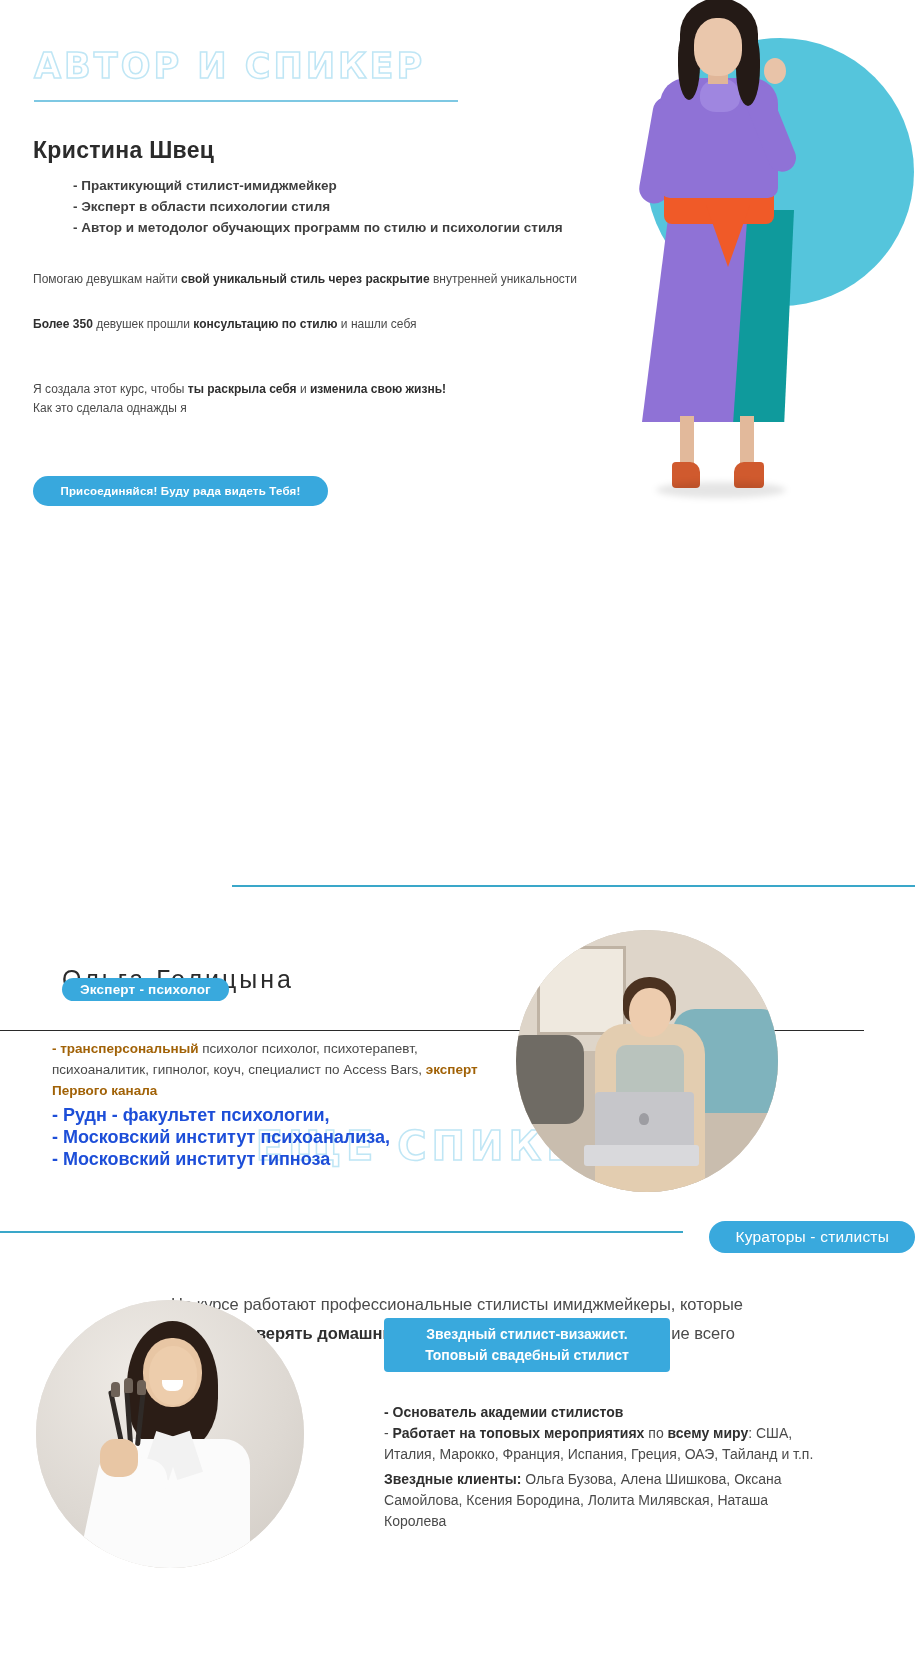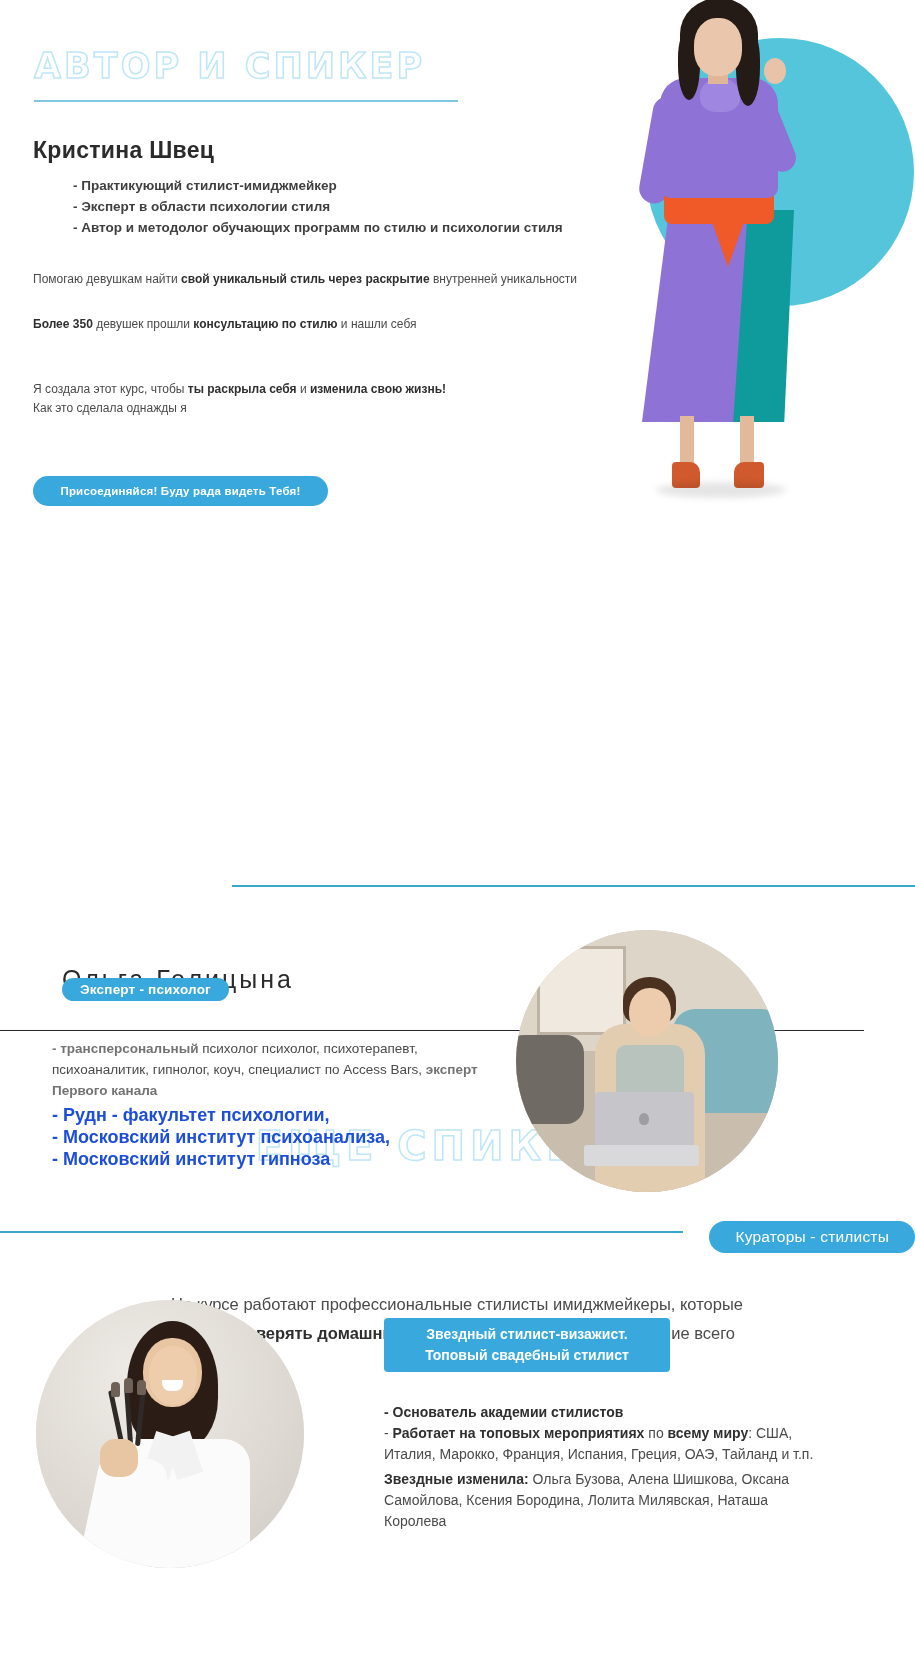--- a/index.html
+++ b/index.html
@@ -312,21 +312,21 @@
   }
   .olga-text {
     position: absolute;
     left: 52px;
     top: 1024px;
     width: 440px;
     font-size: 13.5px;
     line-height: 21px;
     color: #4a4a4a;
   }
-  .olga-text b { color: #737373; font-weight: bold; }
+  .olga-text b { color: #a16207; font-weight: bold; }
   .olga-text-2 {
     position: absolute;
     left: 52px;
     top: 1104px;
     width: 440px;
     font-size: 18px;
     line-height: 22px;
     font-weight: bold;
     color: #1d4ed8;
   }
@@ -509,21 +509,21 @@
 
   <div class="pill-selia">
     <div>Звездный стилист-визажист.</div>
     <div>Топовый свадебный стилист</div>
   </div>
 
   <p class="selia-text selia-text-1">
     <b>- Основатель академии стилистов</b><br><span>- </span><b>Работает на топовых мероприятиях</b><span> по </span><b>всему миру</b><span>: США, Италия, Марокко, Франция, Испания, Греция, ОАЭ, Тайланд и т.п.</span>
   </p>
 
-  <p class="selia-text selia-text-2"><b>Звездные изменила:</b><span> Ольга Бузова, Алена Шишкова, Оксана Самойлова, Ксения Бородина, Лолита Милявская, Наташа Королева</span></p>
+  <p class="selia-text selia-text-2"><b>Звездные клиенты:</b><span> Ольга Бузова, Алена Шишкова, Оксана Самойлова, Ксения Бородина, Лолита Милявская, Наташа Королева</span></p>
 
   <div class="photo-selia">
     <div class="selia-bg"></div>
     <div class="selia-hair"></div>
     <div class="selia-head"></div>
     <div class="selia-face"></div>
     <div class="selia-smile"></div>
     <div class="selia-shirt"></div>
     <div class="selia-collar-l"></div>
     <div class="selia-collar-r"></div>

